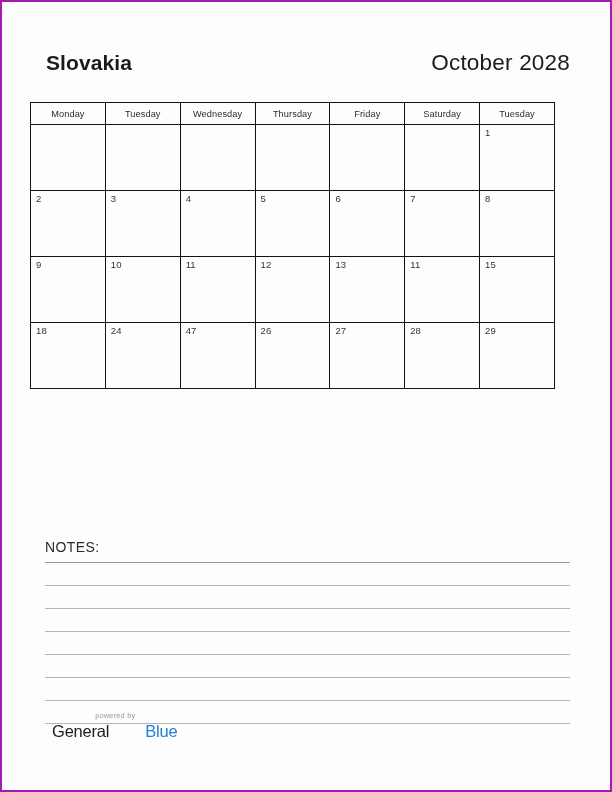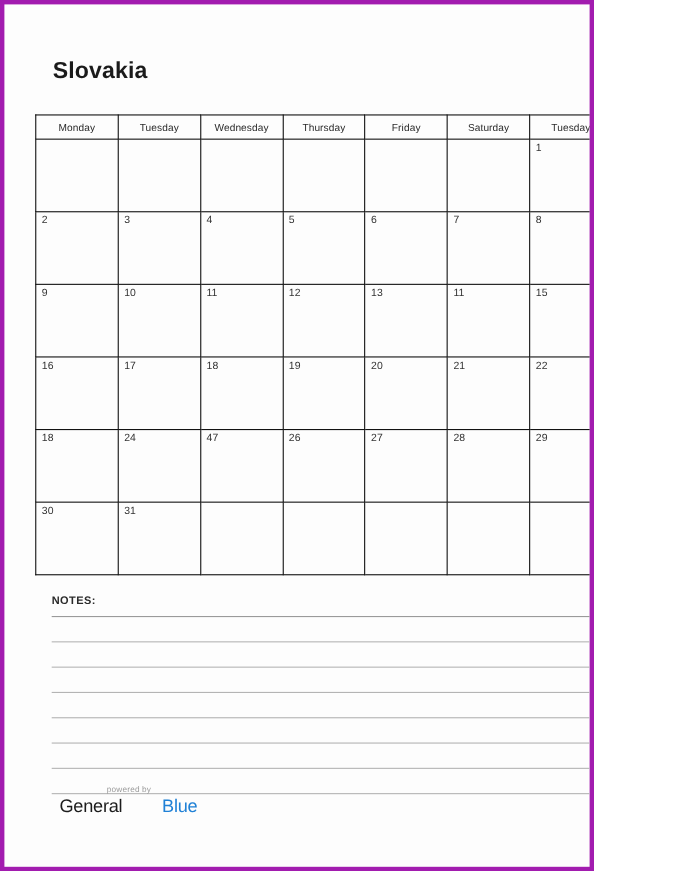--- a/index.html
+++ b/index.html
@@ -9,24 +9,24 @@
   body {
     width: 612px;
     height: 792px;
     background: #ffffff;
     font-family: "Liberation Sans", sans-serif;
     -webkit-font-smoothing: antialiased;
   }
 
   .page {
     position: relative;
-    width: 540px;
+    width: 612px;
     height: 792px;
     box-sizing: border-box;
-    border: 4px solid #a21caf;
+    border: 2px solid #a21caf;
     background: #fdfdfd;
     overflow: hidden;
   }
 
   
   .header {
     position: absolute;
     left: 44px;
     top: 50px;
     width: 524px;
@@ -91,22 +91,22 @@
   }
 
   
   .notes {
     position: absolute;
     left: 43px;
     top: 538px;
     width: 525px;
   }
   .notes-label {
-    font-size: 10px;
-    font-weight: 700;
+    font-size: 14px;
+    font-weight: 400;
     color: #2b2b2b;
     letter-spacing: 0.4px;
     line-height: 1;
     padding-bottom: 6px;
   }
   .notes-line {
     height: 22px;
     border-bottom: 1px solid #b4b4b4;
   }
   .notes-line.first {
@@ -137,20 +137,21 @@
   .logo .general { color: #1c1c1c; }
   .logo .blue { color: #2081d6; margin-left: 36px; }
 </style>
 </head>
 <body>
 
 <div class="page">
 
   <div class="header">
     <div class="country-title">Slovakia</div>
+    <div class="month-title">October 2028</div>
   </div>
 
   <table class="calendar">
     <thead>
       <tr>
         <th>Monday</th>
         <th>Tuesday</th>
         <th>Wednesday</th>
         <th>Thursday</th>
         <th>Friday</th>
@@ -211,76 +212,40 @@
           </td>
         <td>
             <span class="daynum">11</span>
           </td>
         <td>
             <span class="daynum">15</span>
           </td>
       </tr>
       <tr>
         <td>
-            <span class="daynum">16</span>
-          </td>
-        <td>
-            <span class="daynum">17</span>
-          </td>
-        <td>
             <span class="daynum">18</span>
           </td>
         <td>
-            <span class="daynum">19</span>
-          </td>
-        <td>
-            <span class="daynum">20</span>
-          </td>
-        <td>
-            <span class="daynum">21</span>
-          </td>
-        <td>
-            <span class="daynum">22</span>
-          </td>
-      </tr>
-      <tr>
-        <td>
-            <span class="daynum">18</span>
-          </td>
-        <td>
             <span class="daynum">24</span>
           </td>
         <td>
             <span class="daynum">47</span>
           </td>
         <td>
             <span class="daynum">26</span>
           </td>
         <td>
             <span class="daynum">27</span>
           </td>
         <td>
             <span class="daynum">28</span>
           </td>
         <td>
             <span class="daynum">29</span>
           </td>
-      </tr>
-      <tr>
-        <td>
-            <span class="daynum">30</span>
-          </td>
-        <td>
-            <span class="daynum">31</span>
-          </td>
-        <td></td>
-        <td></td>
-        <td></td>
-        <td></td>
-        <td></td>
       </tr>
     </tbody>
   </table>
 
   <div class="notes">
     <div class="notes-label">NOTES:</div>
     <div class="notes-line first"></div>
     <div class="notes-line"></div>
     <div class="notes-line"></div>
     <div class="notes-line"></div>

